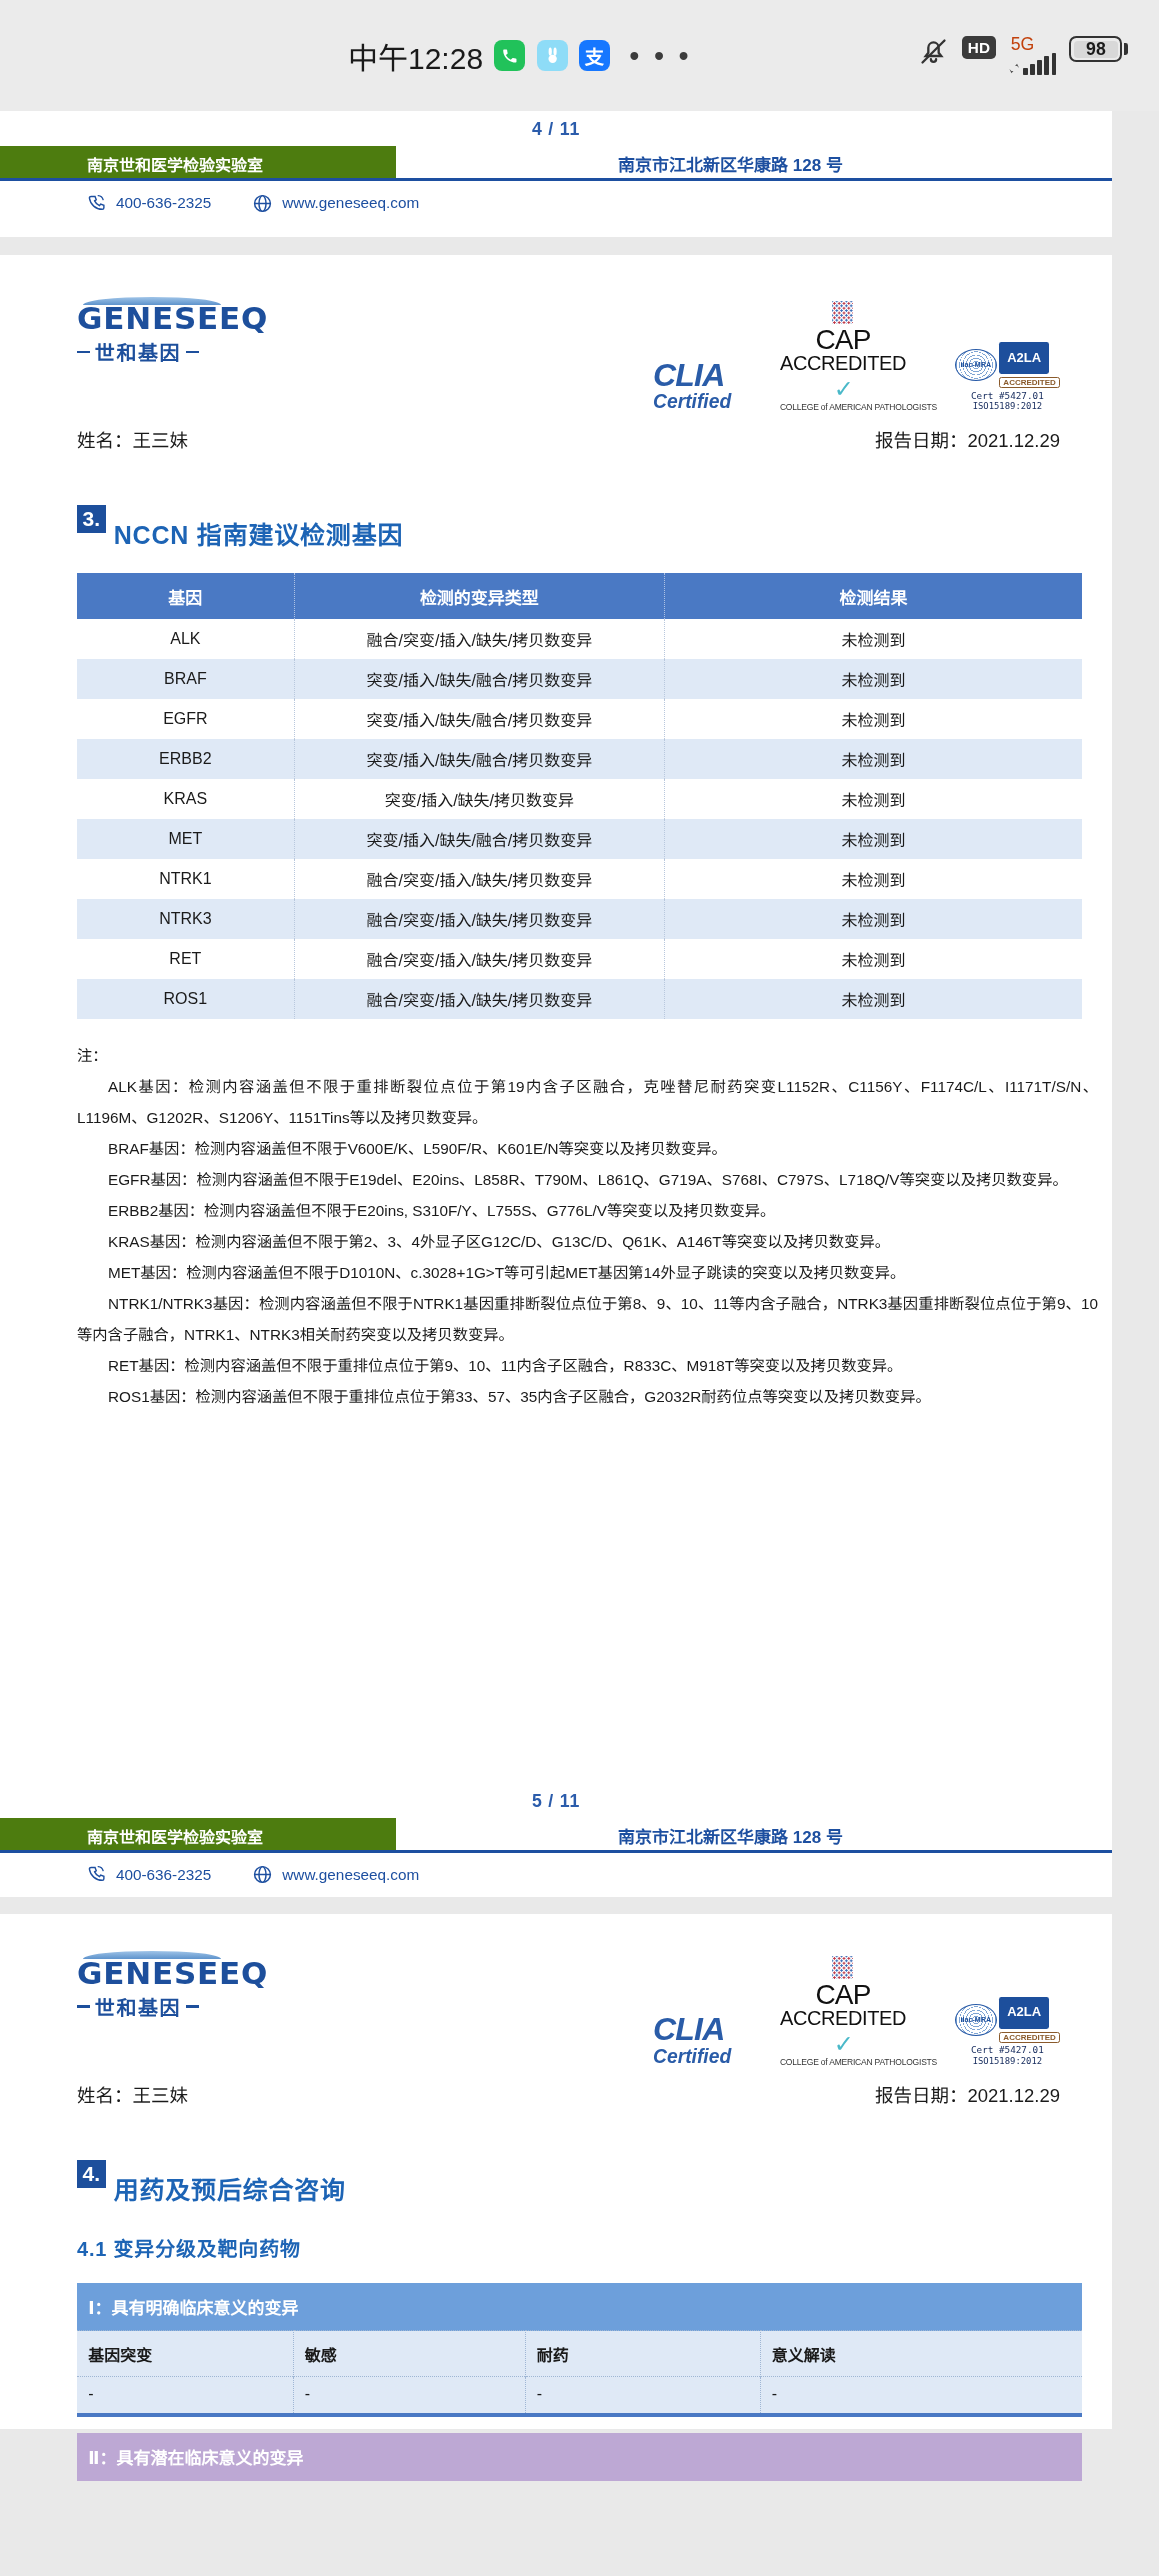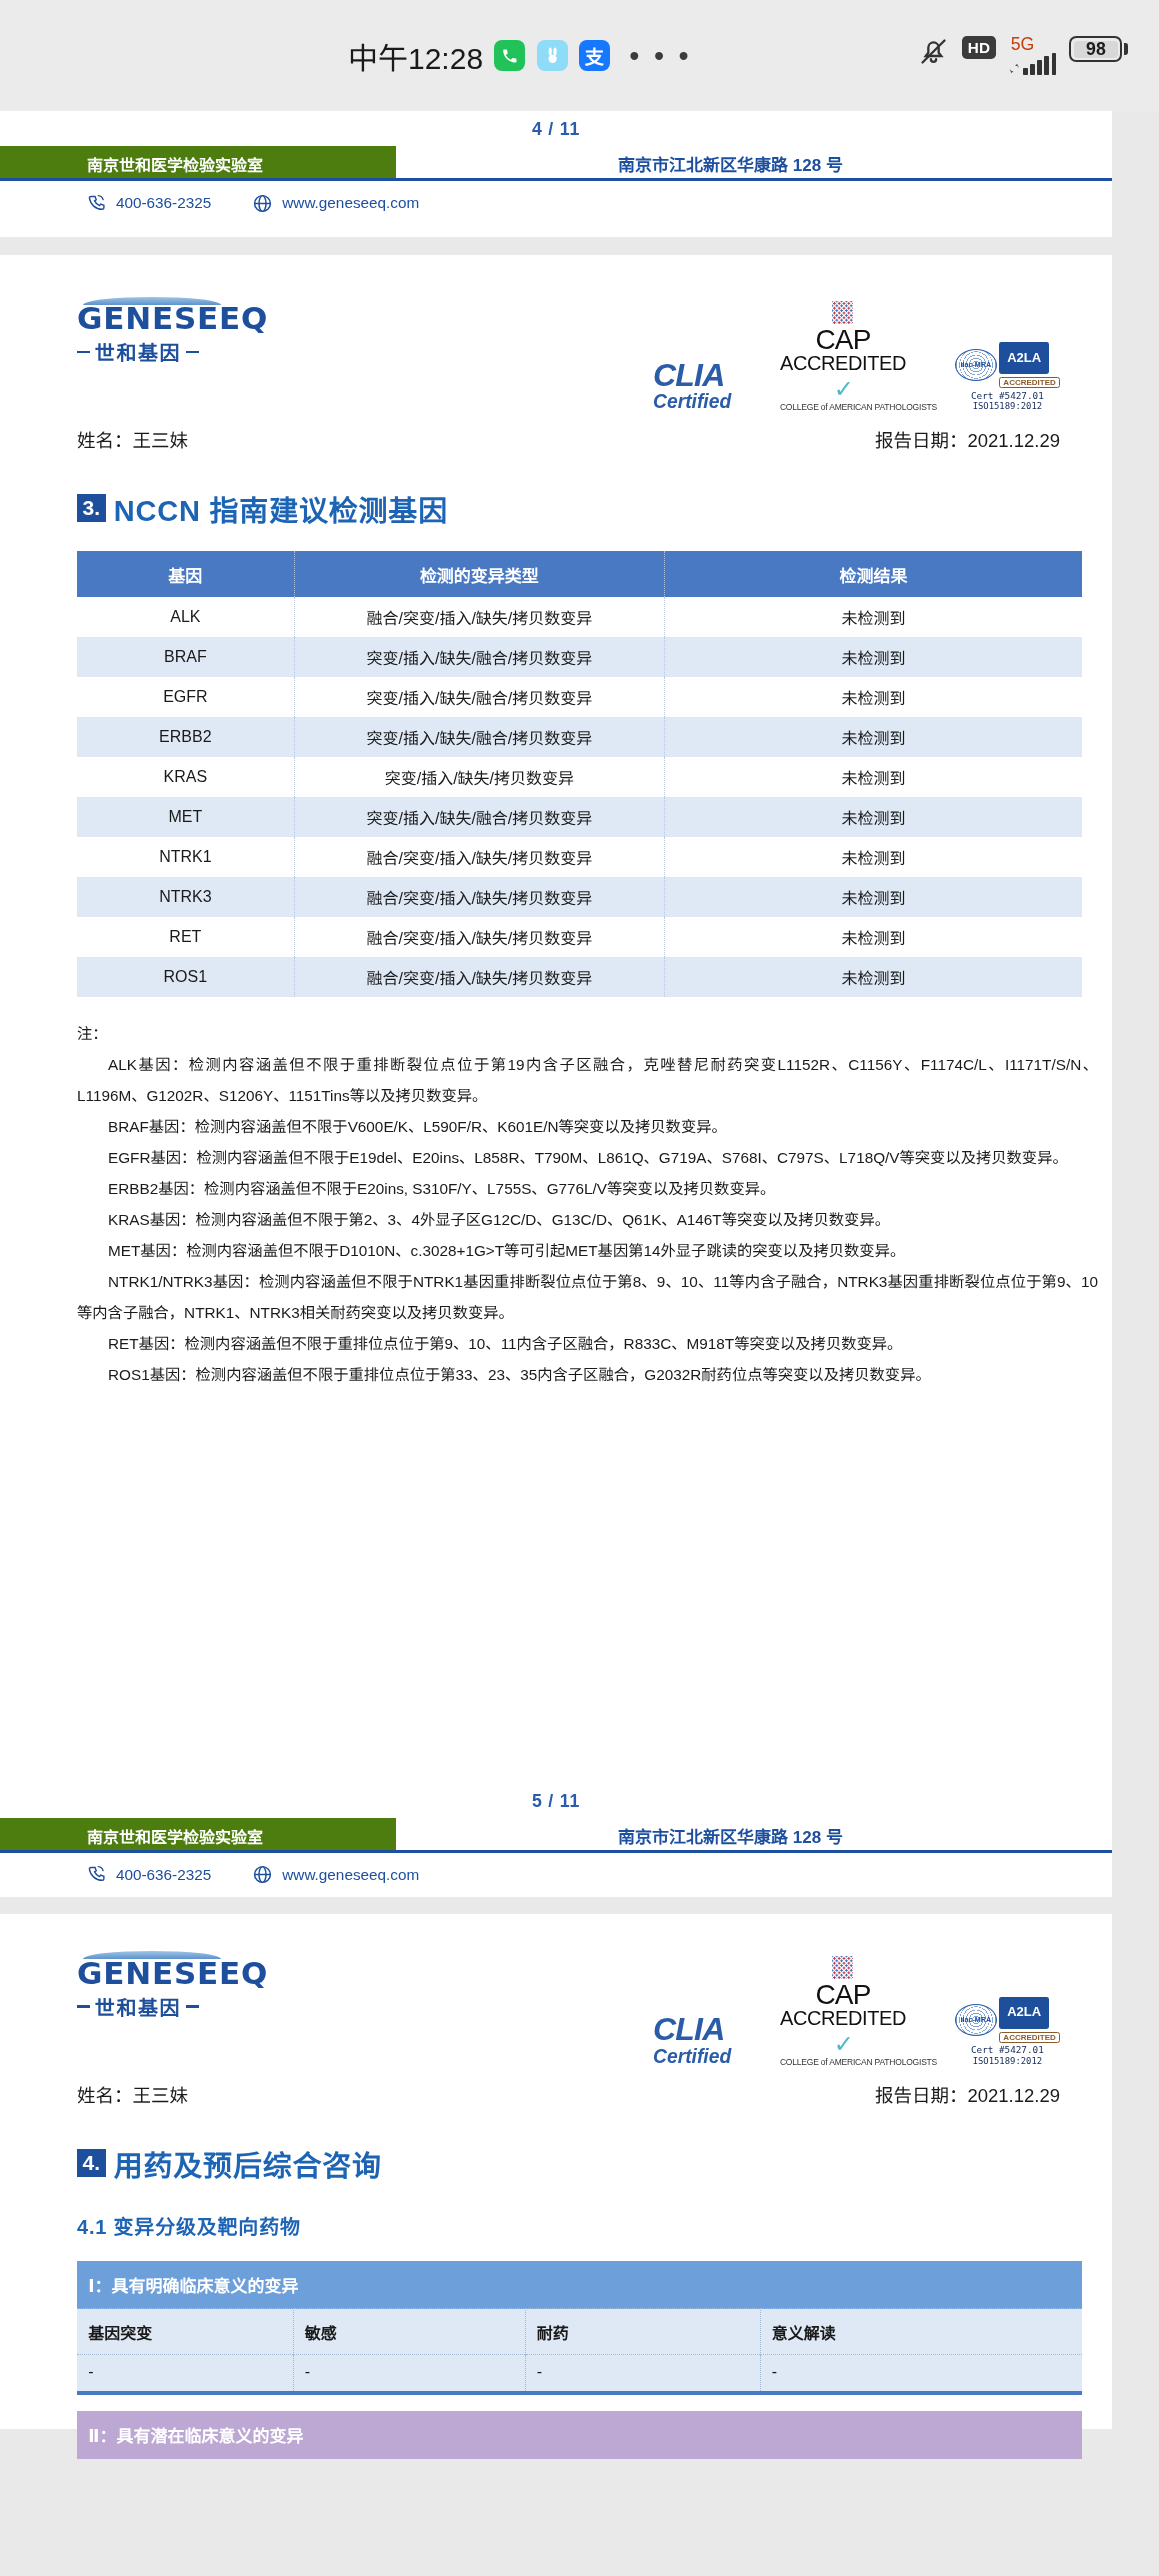--- a/index.html
+++ b/index.html
@@ -255,24 +255,25 @@
   .sec-num {
     background: #1d4f9c;
     color: #fff;
     font-size: 21px;
     font-weight: bold;
     padding: 3.2px 5.6px 4px 5.6px;
     line-height: 21px;
   }
   .sec-text {
     color: #1d64b5;
-    font-size: 29px;
+    font-size: 25px;
     font-weight: bold;
     margin-left: 8px;
     letter-spacing: 0.8px;
+    margin-top: 28px;
   }
   .sub-title {
     color: #1d64b5;
     font-size: 20px;
     font-weight: bold;
     margin: 27px 0 0 77px;
     letter-spacing: 0.8px;
   }
 
   
@@ -570,21 +571,21 @@
   <div class="notes">
     <div class="n-head">注：</div>
     <p>ALK基因：检测内容涵盖但不限于重排断裂位点位于第19内含子区融合，克唑替尼耐药突变L1152R、C1156Y、F1174C/L、I1171T/S/N、L1196M、G1202R、S1206Y、1151Tins等以及拷贝数变异。</p>
     <p>BRAF基因：检测内容涵盖但不限于V600E/K、L590F/R、K601E/N等突变以及拷贝数变异。</p>
     <p>EGFR基因：检测内容涵盖但不限于E19del、E20ins、L858R、T790M、L861Q、G719A、S768I、C797S、L718Q/V等突变以及拷贝数变异。</p>
     <p>ERBB2基因：检测内容涵盖但不限于E20ins, S310F/Y、L755S、G776L/V等突变以及拷贝数变异。</p>
     <p>KRAS基因：检测内容涵盖但不限于第2、3、4外显子区G12C/D、G13C/D、Q61K、A146T等突变以及拷贝数变异。</p>
     <p>MET基因：检测内容涵盖但不限于D1010N、c.3028+1G&gt;T等可引起MET基因第14外显子跳读的突变以及拷贝数变异。</p>
     <p>NTRK1/NTRK3基因：检测内容涵盖但不限于NTRK1基因重排断裂位点位于第8、9、10、11等内含子融合，NTRK3基因重排断裂位点位于第9、10等内含子融合，NTRK1、NTRK3相关耐药突变以及拷贝数变异。</p>
     <p>RET基因：检测内容涵盖但不限于重排位点位于第9、10、11内含子区融合，R833C、M918T等突变以及拷贝数变异。</p>
-    <p>ROS1基因：检测内容涵盖但不限于重排位点位于第33、23、35内含子区融合，G2032R耐药位点等突变以及拷贝数变异。</p>
+    <p>ROS1基因：检测内容涵盖但不限于重排位点位于第33、57、35内含子区融合，G2032R耐药位点等突变以及拷贝数变异。</p>
   </div>
 
   <div class="footer-wrap" style="position:absolute; bottom:0; left:0; right:0;">
     <div class="pagenum">5 / 11</div>
     <div class="footer-bar">
       <div class="footer-left-block">
         <span class="footer-lab-name">南京世和医学检验实验室</span>
       </div>
       <div class="footer-addr">南京市江北新区华康路 128 号</div>
     </div>

